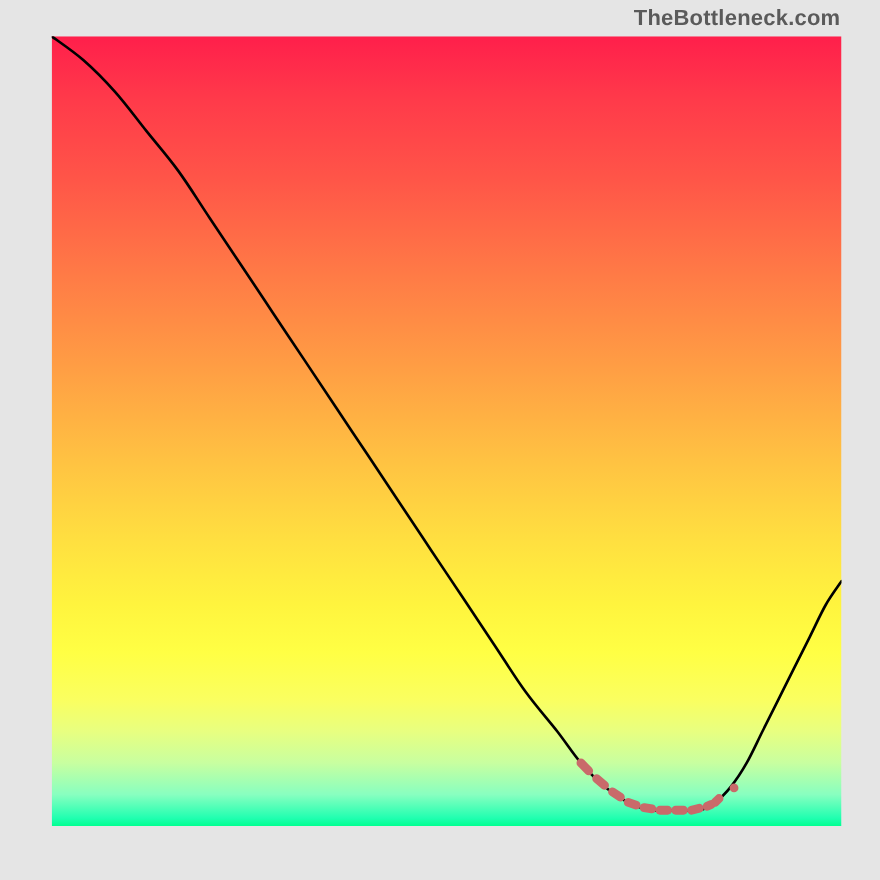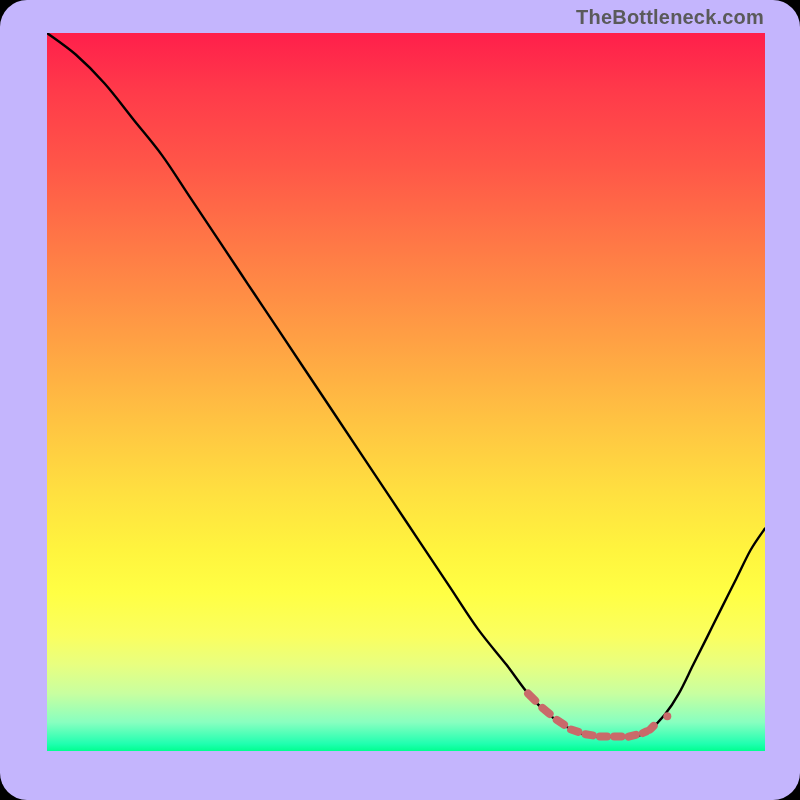--- a/index.html
+++ b/index.html
@@ -1,22 +1,21 @@
 <!DOCTYPE html>
 <html><head>
 <meta charset="utf-8">
 <style>
   * { margin: 0; padding: 0; box-sizing: border-box; }
   html, body { width: 800px; height: 800px; background: #000; overflow: hidden; }
   .container {
     position: relative;
     width: 800px;
     height: 800px;
-    background: #c4b5fd;
-    border-radius: 27px;
+    background: #e5e5e5;
   }
   .plot-area {
     position: absolute;
     left: 47px;
     top: 33px;
     width: 718px;
     height: 718px;
     overflow: hidden;
   }
   .gradient-bg {

